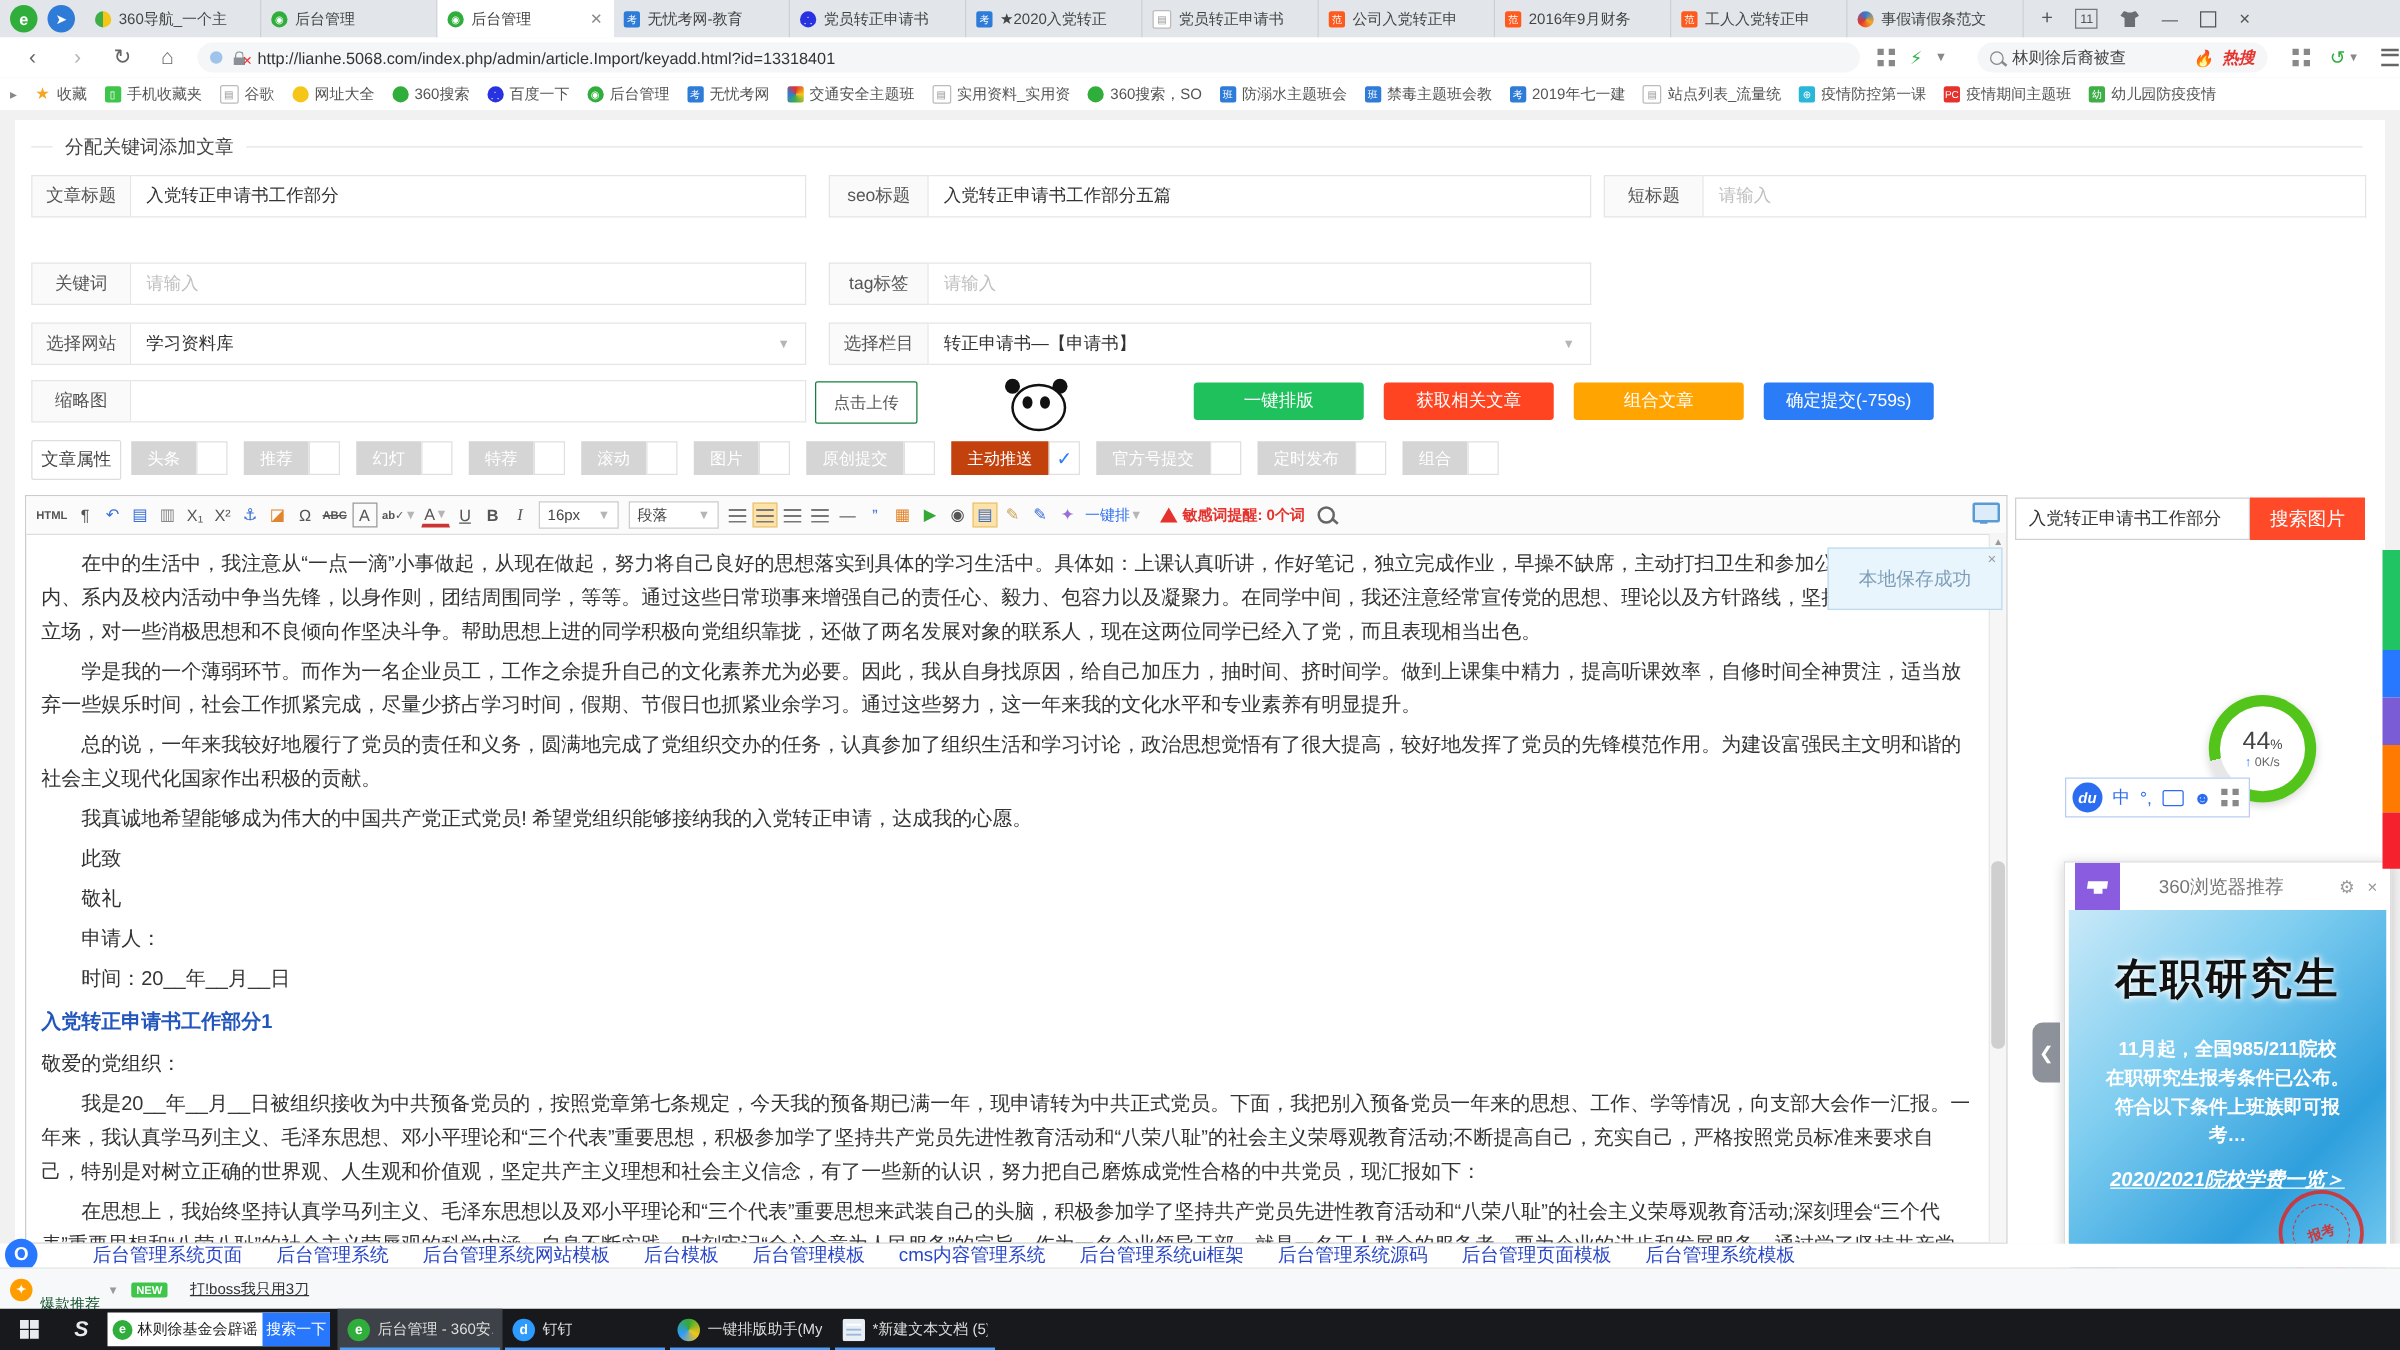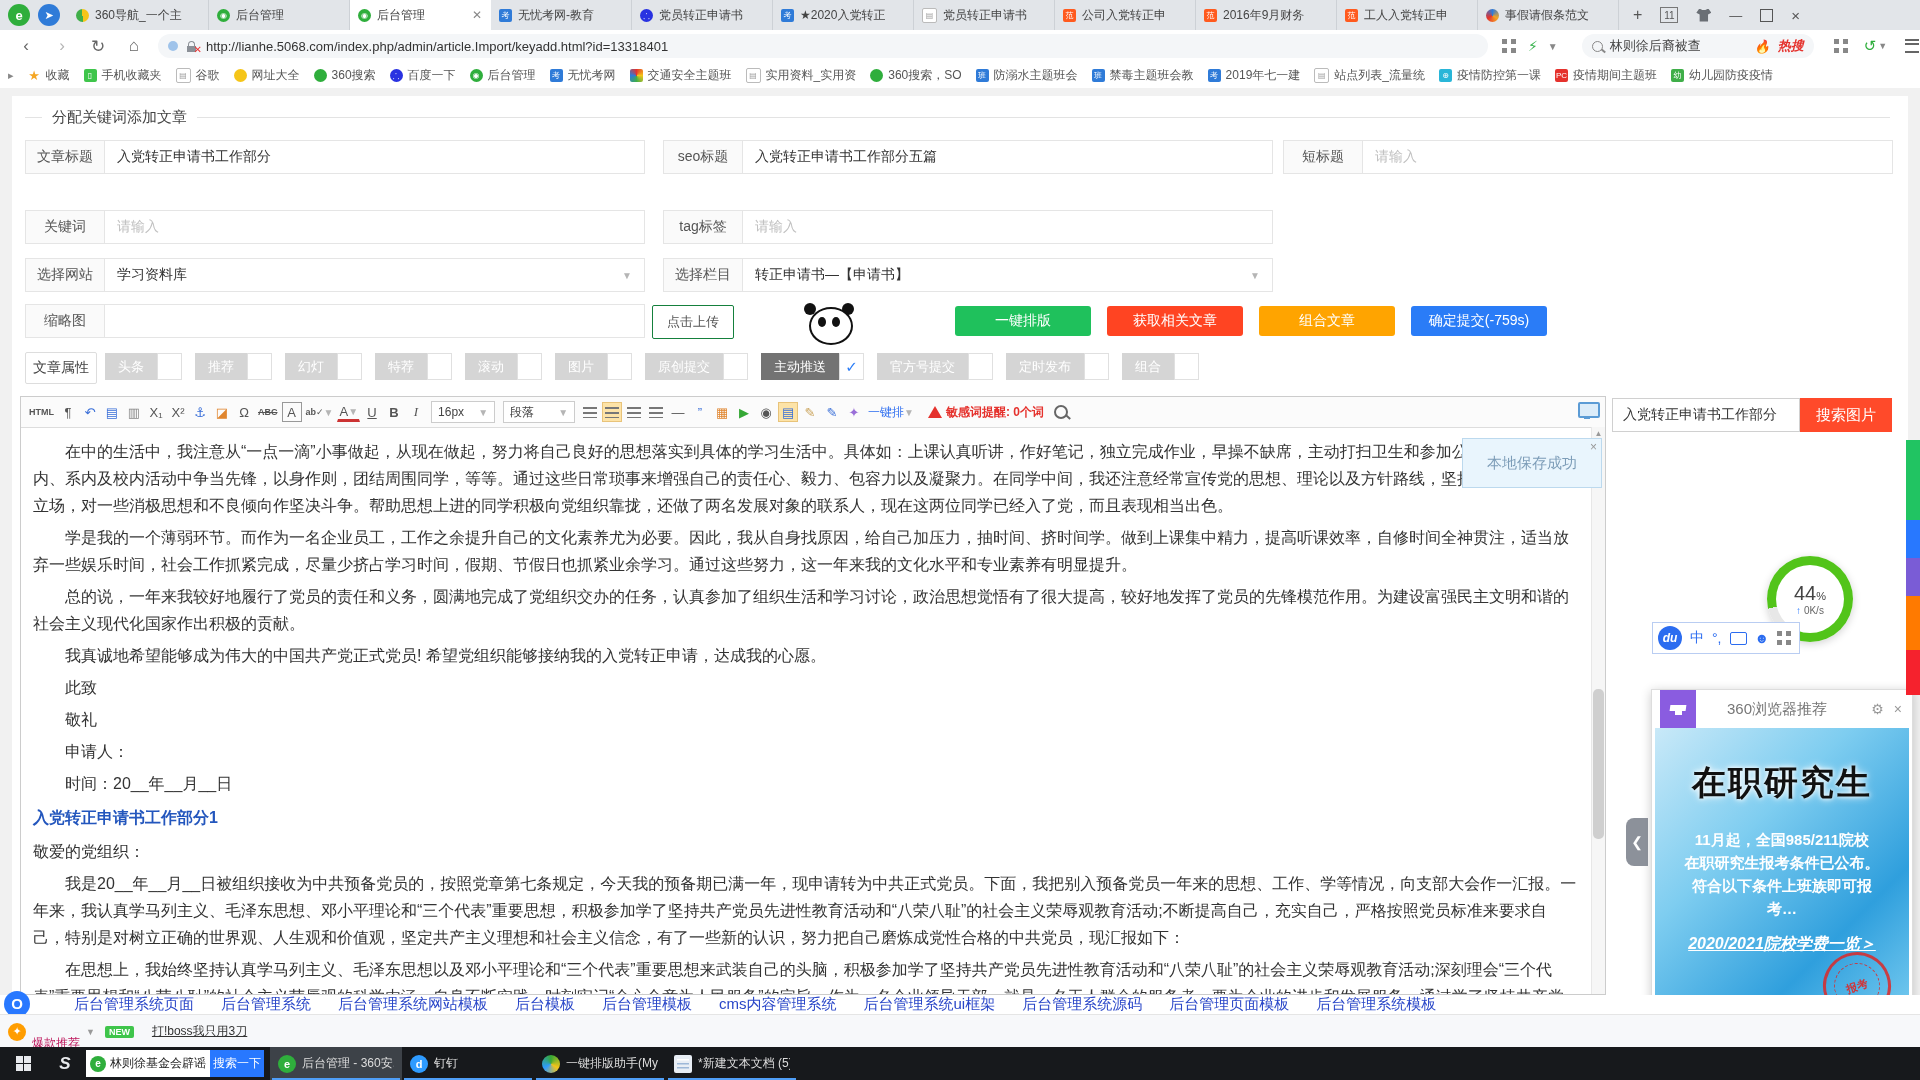--- a/index.html
+++ b/index.html
@@ -60,21 +60,21 @@
   .panda{position:absolute;left:800px;top:303px;width:58px;height:42px;}
   .pface{position:absolute;left:9px;top:4px;width:40px;height:34px;background:#fff;border:2px solid #111;border-radius:50%;}
   .pear{position:absolute;width:12px;height:12px;background:#111;border-radius:50%;top:0;}
   .peye{position:absolute;width:8px;height:10px;background:#111;border-radius:50%;top:14px;}
   .abtn{position:absolute;top:306px;width:136px;height:30px;border-radius:3px;color:#fff;font-size:14px;display:flex;align-items:center;justify-content:center;}
   .attr-btn{position:absolute;left:25px;top:352px;width:70px;height:30px;border:1px solid #ddd;background:#fff;display:flex;align-items:center;justify-content:center;font-size:14px;color:#444;border-radius:2px;}
   #chips{position:absolute;left:105px;top:353px;display:flex;gap:13px;}
   .chip{display:flex;height:27px;}
   .chip-label{background:#d5d5d5;color:#fff;font-size:13px;padding:0 13px;display:flex;align-items:center;}
   .chip-box{width:25px;background:#fff;border:1px solid #e0e0e0;box-sizing:border-box;display:flex;align-items:center;justify-content:center;color:#2a7cf7;font-size:15px;}
-  .chip.on .chip-label{background:#737373;}
+  .chip.on .chip-label{background:#c2410c;}
   
   .edbox{position:absolute;left:20px;top:396px;width:1586px;height:599px;border:1px solid #ccc;box-sizing:border-box;background:#fff;}
   .edtool{position:absolute;left:0;top:0;right:0;height:30px;background:#fbfbfb;border-bottom:1px solid #ddd;display:flex;align-items:center;padding:0 6px;gap:2px;overflow:hidden;}
   .ticon{min-width:20px;height:20px;display:flex;align-items:center;justify-content:center;font-size:13px;color:#555;border:1px solid transparent;box-sizing:border-box;padding:0 1px;}
   .ticon.small{font-size:9px;font-weight:bold;}
   .ticon.hl{background:#fde3a7;border-color:#e8c37a;}
   .tsel{height:22px;border:1px solid #ccc;background:#fff;display:flex;align-items:center;font-size:12px;color:#444;padding:0 6px;margin:0 3px;box-sizing:border-box;}
   .bars{width:14px;height:11px;background:repeating-linear-gradient(to bottom,#777 0 2px,transparent 2px 5px);}
   .twarn{display:flex;align-items:center;gap:4px;color:#e5322d;font-size:12px;font-weight:bold;margin-left:10px;}
   .wtri{width:0;height:0;border-left:7px solid transparent;border-right:7px solid transparent;border-bottom:12px solid #e5322d;}
@@ -574,21 +574,21 @@
         <a class="blink">cms内容管理系统</a>
         <a class="blink">后台管理系统ui框架</a>
         <a class="blink">后台管理系统源码</a>
         <a class="blink">后台管理页面模板</a>
         <a class="blink">后台管理系统模板</a>
       </div>
   </div>
 
   <div class="botbar">
     <div class="orangec">✦</div>
-    <span style="margin-left:6px;color:#be185d;font-size:12px;margin-top:24px;">爆款推荐</span>
+    <span style="margin-left:6px;color:#14532d;font-size:12px;margin-top:24px;">爆款推荐</span>
     <span style="margin-left:6px;color:#999;font-size:9px;">▼</span>
     <span class="newpill" style="margin-left:10px;">NEW</span>
     <span style="margin-left:18px;color:#333;font-size:12px;text-decoration:underline;">打!boss我只用3刀</span>
 
   </div>
 
   <div class="taskbar">
     <div class="startbtn">
         <span class="winlogo">
           <i></i>

